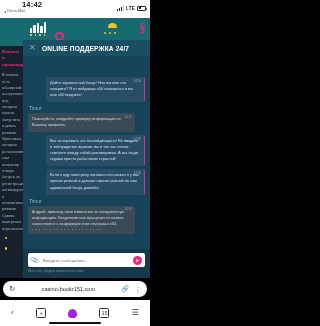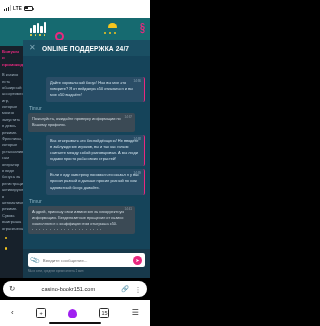--- a/index.html
+++ b/index.html
@@ -361,20 +361,27 @@
     transform: translateX(-50%);
     width: 52px; height: 2px;
     border-radius: 2px;
     background: #111;
   }
 </style>
 </head>
 <body>
 
 <div class="statusbar">
+  <div class="sb-left">
+    <div class="sb-clock">14:42</div>
+    <div class="sb-notif">
+      <span class="sb-tri"></span>
+      <span>Почта Mail</span>
+    </div>
+  </div>
   <div class="sb-right">
     <span class="sig">
         <i></i>
         <i></i>
         <i></i>
         <i></i>
       </span>
     <span class="sb-lte">LTE</span>
     <span class="batt">
         <b></b>

